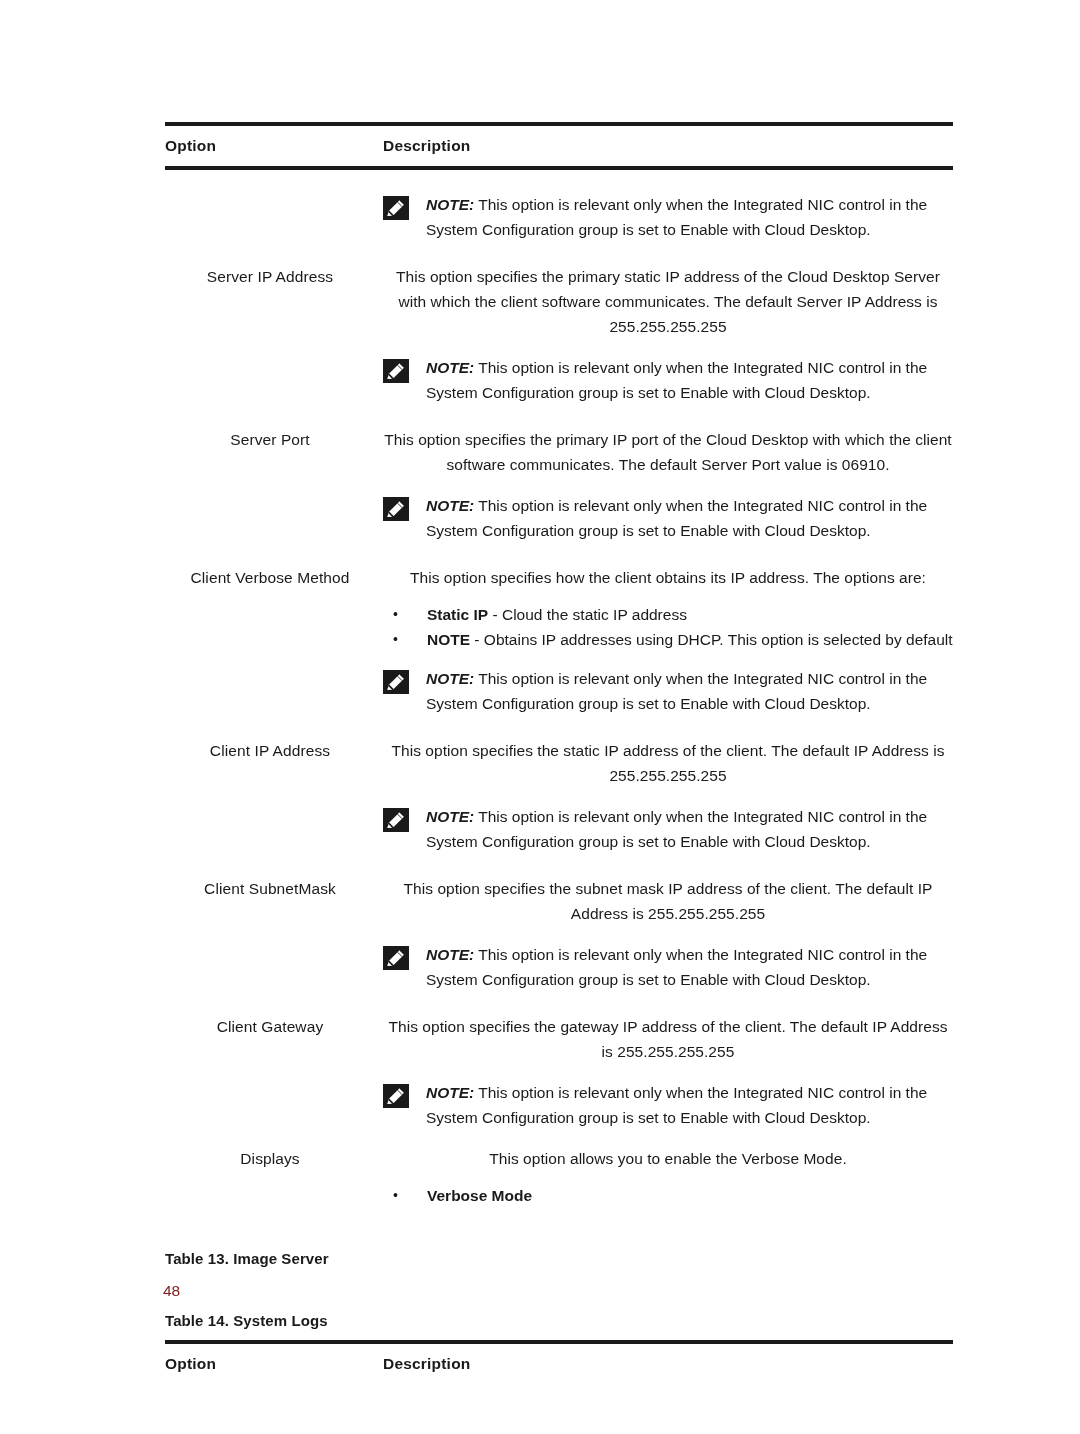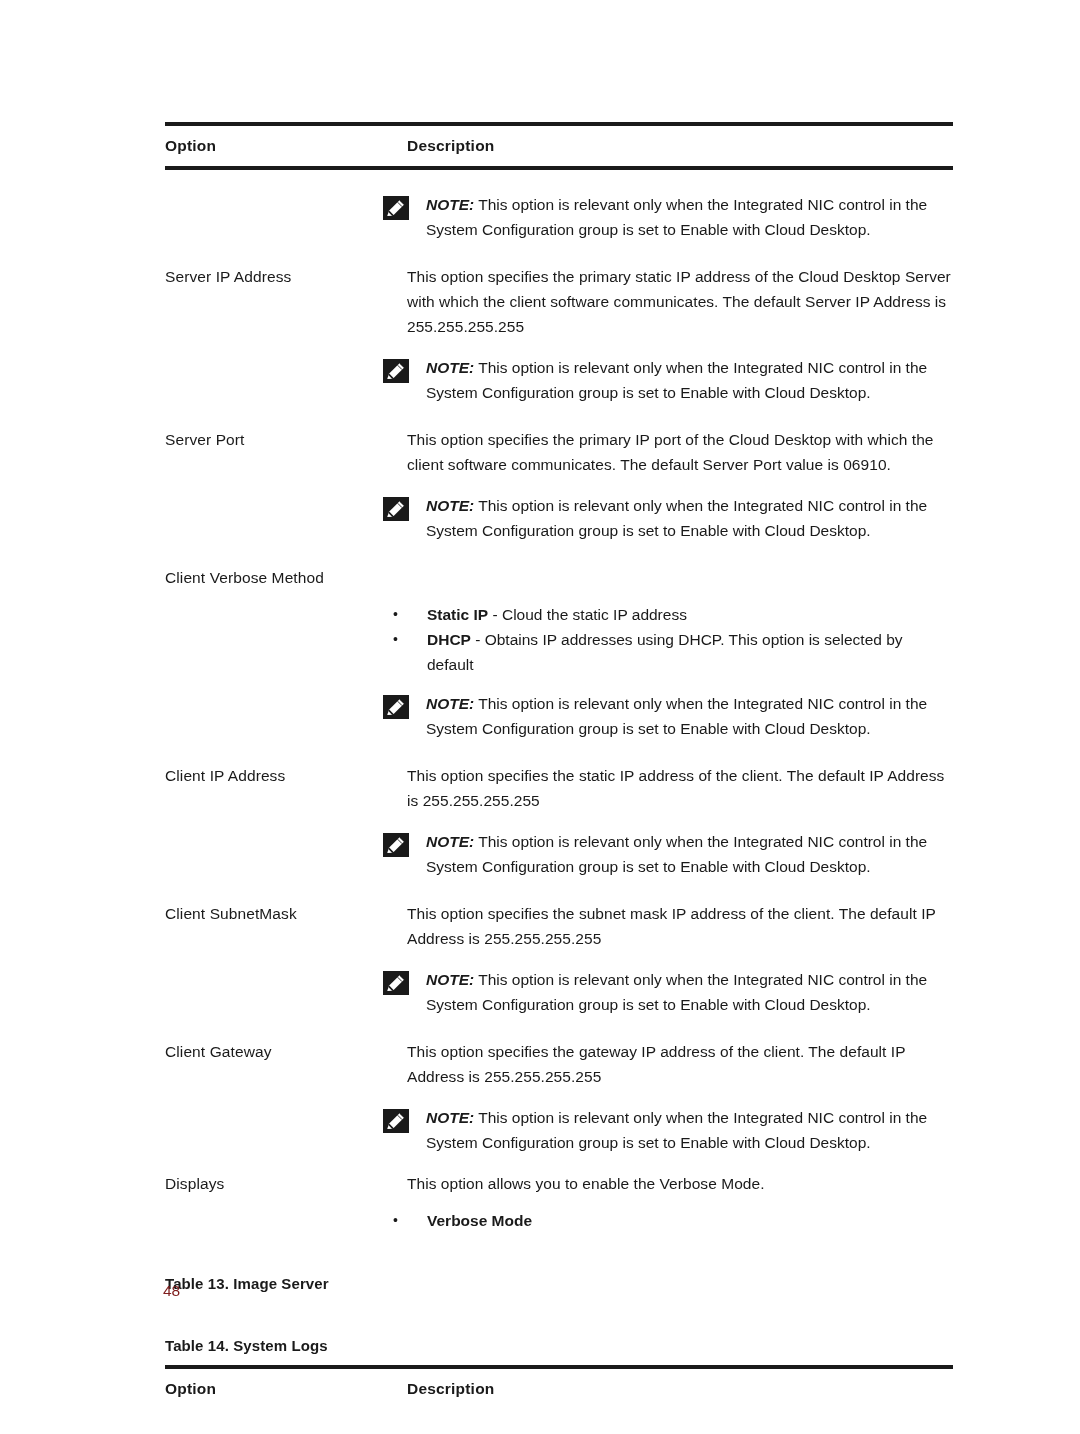--- a/index.html
+++ b/index.html
@@ -49,51 +49,50 @@
     line-height: 0;
     font-size: 0;
     margin: 0;
   }
 
   
   .row {
     display: flex;
     align-items: flex-start;
     width: 100%;
-    gap: 8px;
   }
   .col-option {
     width: 218px;
     flex: 0 0 218px;
     font-size: 15.5px;
     line-height: 25px;
     letter-spacing: 0.1px;
     padding-right: 8px;
     box-sizing: border-box;
   }
   .col-desc {
     flex: 1 1 auto;
     font-size: 15.5px;
     line-height: 25px;
     letter-spacing: 0.05px;
-    margin-left: 16px;
   }
 
   .hdr-row {
     padding: 7px 0 8px 0;
   }
   .hdr-row .col-option,
   .hdr-row .col-desc {
     font-weight: bold;
     font-size: 15.5px;
     letter-spacing: 0.2px;
   }
 
   .body-row {
     padding: 0;
+    text-align: center;
   }
 
   b, strong { font-weight: normal; }
 
   
   .note {
     display: flex;
     align-items: flex-start;
     margin-left: 218px;
     width: 570px;
@@ -239,32 +238,33 @@
           <path d="M14.6 6.2 L19.0 10.6" stroke="#1a1a1a" stroke-width="0.9" fill="none"></path>
         </svg>
       </span>
       <span class="note-text"><span class="note-lead">NOTE:</span><span> This option is relevant only when the Integrated NIC control in the System Configuration group is set to Enable with Cloud Desktop.</span></span>
     </div>
 
     <div class="sp22"></div>
 
     <div class="row body-row">
       <div class="col-option">Client Verbose Method</div>
+      <div class="col-desc"><span>This option specifies how the client obtains its IP address. The options are:</span></div>
     </div>
 
     <div class="sp12"></div>
 
     <div class="bullets">
       <div class="bullet">
         <span class="bullet-dot">•</span>
         <span class="bullet-text"><span class="b-strong">Static IP</span><span> - Cloud the static IP address</span></span>
       </div>
       <div class="bullet">
         <span class="bullet-dot">•</span>
-        <span class="bullet-text"><span class="b-strong">DHCP</span><span> - Obtains IP addresses using DHCP. This option is selected by default</span></span>
+        <span class="bullet-text"><span class="b-strong">NOTE</span><span> - Obtains IP addresses using DHCP. This option is selected by default</span></span>
       </div>
     </div>
 
     <div class="sp14"></div>
 
     <div class="note">
       <span class="note-icon">
         <svg width="26" height="24" viewBox="0 0 26 24" xmlns="http://www.w3.org/2000/svg">
           <rect x="0" y="0" width="26" height="24" fill="#1a1a1a"></rect>
           <path d="M4.5 19.5 L6.2 14.6 L16.8 4.0 L21.2 8.4 L10.6 19.0 Z" fill="#ffffff"></path>

